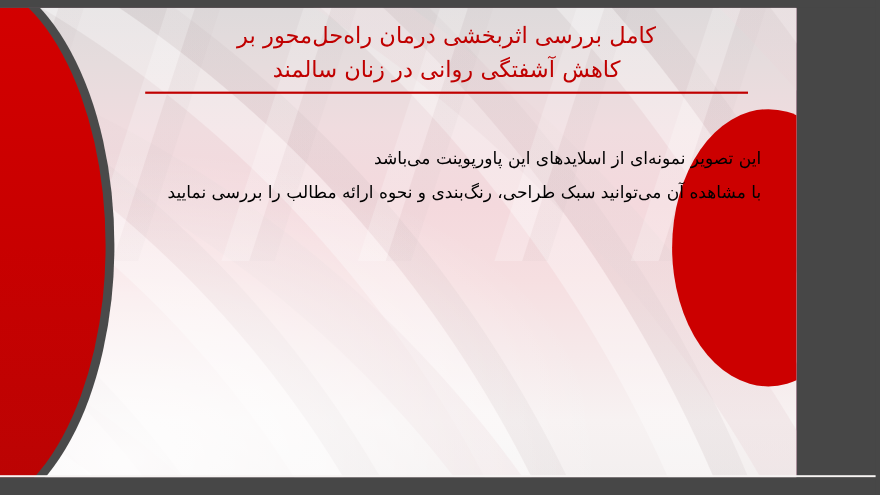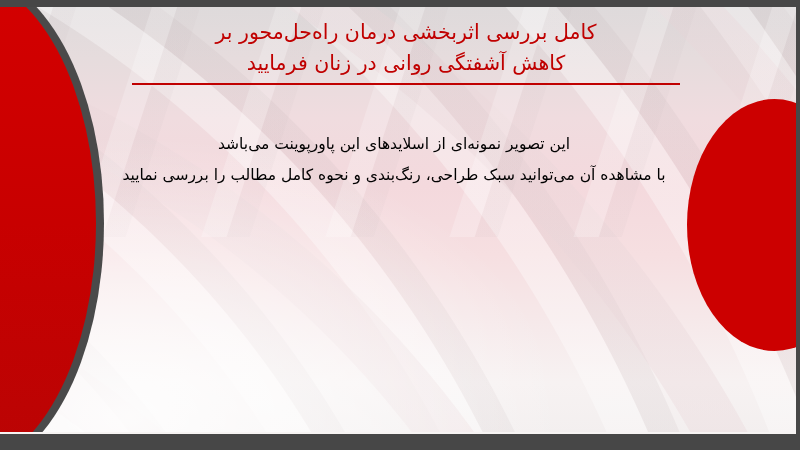--- a/index.html
+++ b/index.html
@@ -14,21 +14,21 @@
     overflow: hidden;
     background: #474747;
     font-family: "DejaVu Sans", "Liberation Sans", sans-serif;
   }
 
   
   #canvas {
     position: absolute;
     left: 0;
     top: 7px;
-    width: 800px;
+    width: 724px;
     height: 427px;
     overflow: hidden;
     background: #f9a8d4;
   }
 
   
   .bg-base {
     position: absolute;
     inset: 0;
     background:
@@ -182,21 +182,21 @@
     width: 548px;
     height: 2px;
     background: #c00000;
   }
 
   .body-block {
     position: absolute;
     left: 96px;
     top: 122px;
     width: 596px;
-    text-align: center;
+    text-align: right;
     color: #000000;
     font-size: 15.5px;
     line-height: 31px;
     direction: rtl;
     white-space: nowrap;
   }
   .body-line { display: block; }
 </style>
 </head>
 <body>
@@ -211,27 +211,27 @@
     <div class="bg-sheen"></div>
     <div class="bg-glow"></div>
 
     <div class="right-ellipse"></div>
 
     <div class="left-shape-rim"></div>
     <div class="left-shape"></div>
 
     <div class="title-block">
       <span class="title-line">کامل بررسی اثربخشی درمان راه‌حل‌محور بر</span><br>
-      <span class="title-line">کاهش آشفتگی روانی در زنان فرمایید</span>
+      <span class="title-line">کاهش آشفتگی روانی در زنان سالمند</span>
     </div>
     <div class="title-rule"></div>
 
     <div class="body-block">
       <span class="body-line">این تصویر نمونه‌ای از اسلایدهای این پاورپوینت می‌باشد</span>
-      <span class="body-line">با مشاهده آن می‌توانید سبک طراحی، رنگ‌بندی و نحوه کامل مطالب را بررسی نمایید</span>
+      <span class="body-line">با مشاهده آن می‌توانید سبک طراحی، رنگ‌بندی و نحوه ارائه مطالب را بررسی نمایید</span>
     </div>
 
   </div>
 
   <div class="frame-bottom-hair"></div>
   <div class="frame-top"></div>
   <div class="frame-bottom"></div>
   <div class="frame-right"></div>
 
 </div>

